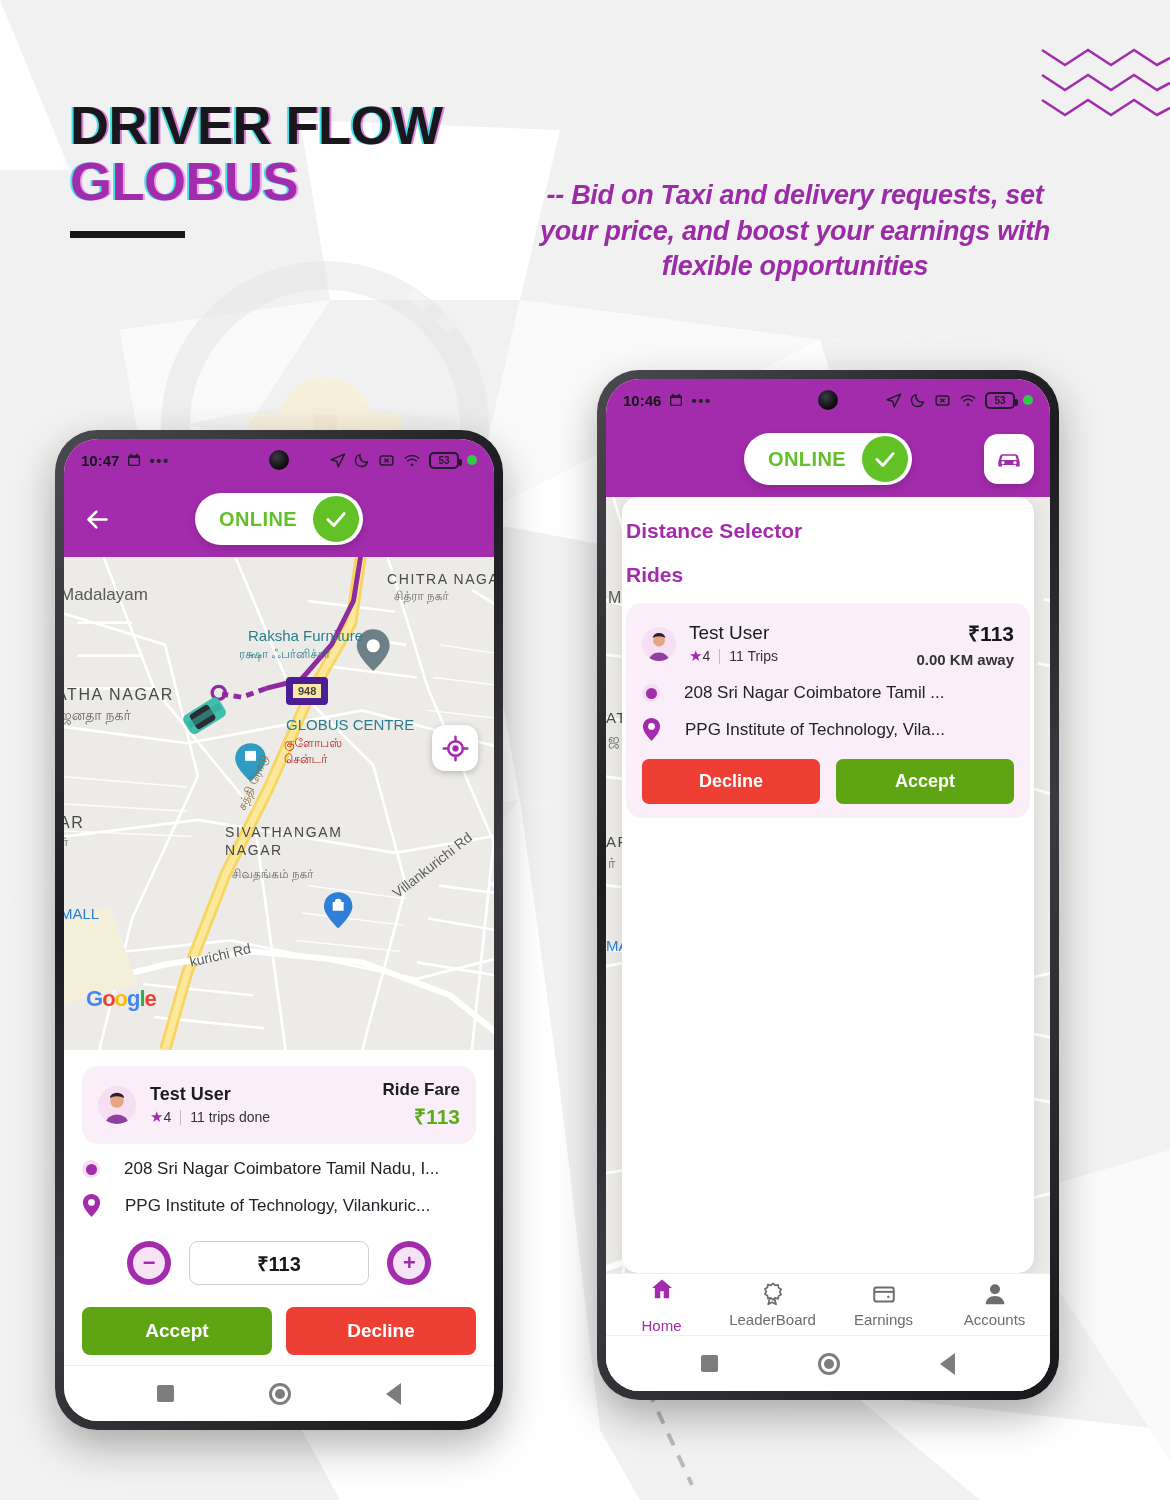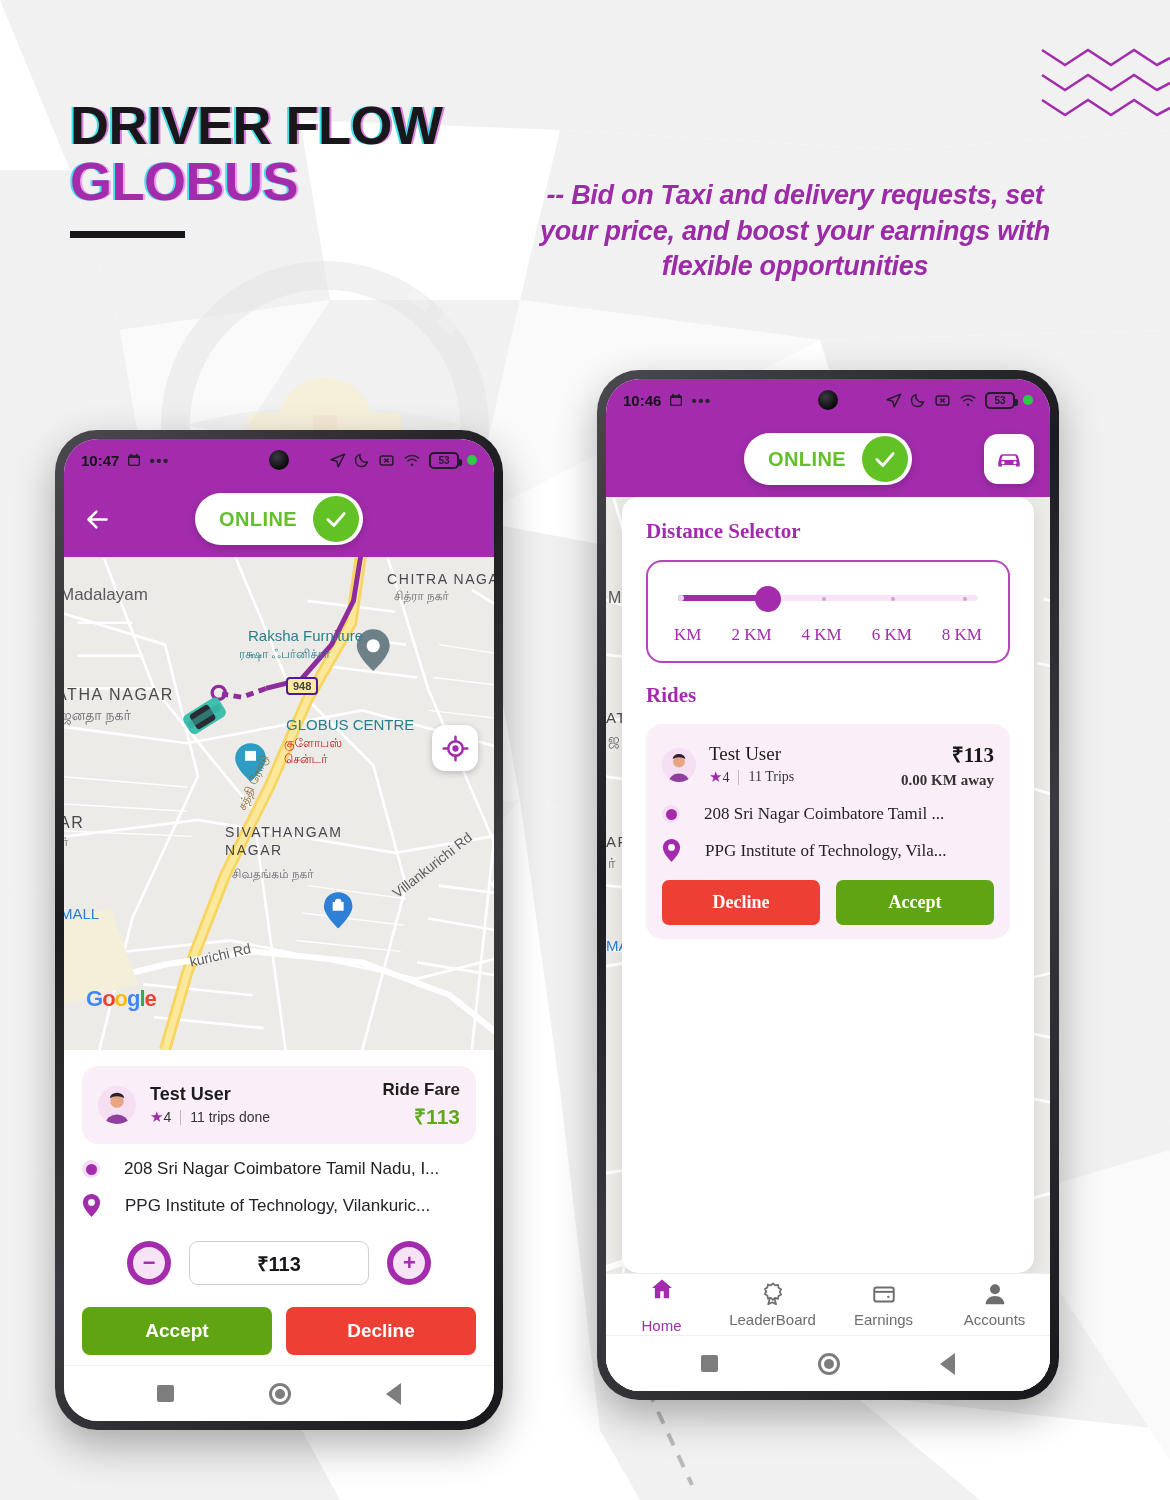--- a/index.html
+++ b/index.html
@@ -69,21 +69,21 @@
 
   
   .map { position:relative; flex:1; background:#EBE9E6; overflow:hidden; }
   .maplabel { position:absolute; font-size:13px; color:#5b5b5b; white-space:nowrap; }
   .maplabel.big { font-size:14px; letter-spacing:1.6px; color:#49494b; font-weight:normal; }
   .maplabel.tam { font-size:12px; color:#6a6a6a; }
   .maplabel.poi { color:#2a7d8c; font-weight:normal; font-size:15px; }
   .locate-btn { position:absolute; right:16px; top:168px; width:46px; height:46px; background:#fff;
     border-radius:13px; display:flex; align-items:center; justify-content:center; box-shadow:0 2px 7px rgba(0,0,0,.22); }
   .gmark { position:absolute; left:22px; bottom:38px; font-size:22px; font-weight:bold; letter-spacing:-1px; }
-  .shield { position:absolute; background:#FCE9A5; border:2px solid #4c1d95; border-radius:4px;
+  .shield { position:absolute; background:#FCE9A5; border:7px solid #4c1d95; border-radius:4px;
     font-size:11px; font-weight:bold; color:#444; padding:1px 5px; }
 
   
   .sheet { background:#fff; padding:16px 18px 10px; }
   .rider-card { background:#FAEFF8; border-radius:16px; padding:14px 16px; display:flex; align-items:center; gap:14px; }
   .avatar { width:38px; height:38px; border-radius:50%; background:#F6DFF2; display:flex; align-items:flex-end; justify-content:center; overflow:hidden; flex:none; }
   .rider-name { font-size:18px; font-weight:bold; color:#1c1b20; }
   .rider-meta { display:flex; align-items:center; gap:9px; margin-top:3px; font-size:14px; color:#34323a; }
   .divider-v { width:1px; height:15px; background:#c9b5c9; }
   .star { color:#A32CAD; font-size:15px; }
@@ -110,22 +110,22 @@
 
   
   .androidnav { height:56px; background:#fff; display:flex; align-items:center; justify-content:space-around; padding:0 45px; border-top:1px solid #f0f0f0; }
   .nv-sq { width:17px; height:17px; background:#7d7d7d; border-radius:2px; }
   .nv-ci { width:22px; height:22px; border:3px solid #7d7d7d; border-radius:50%; display:flex; align-items:center; justify-content:center; }
   .nv-ci i { width:10px; height:10px; background:#7d7d7d; border-radius:50%; display:block; }
   .nv-tr { width:0; height:0; border-top:11px solid transparent; border-bottom:11px solid transparent; border-right:15px solid #7d7d7d; }
 
   
   .overlay-sheet { position:absolute; left:16px; right:16px; top:0; bottom:118px;
-    background:#fff; border-radius:16px; padding:22px 24px 0; overflow:hidden;
-    box-shadow:0 4px 18px rgba(0,0,0,.10);font-family:Liberation Serif, serif; }
+    background:#fff; border-radius:16px; padding:22px 4px 0; overflow:hidden;
+    box-shadow:0 4px 18px rgba(0,0,0,.10); }
   .sec-title { color:#A32CAD; font-size:21px; font-weight:bold; }
   .dist-box { margin-top:16px; border:2px solid #B843BF; border-radius:16px; padding:26px 22px 16px; }
   .slider { position:relative; height:20px; margin:0 8px; }
   .slider .track { position:absolute; left:0; right:0; top:7px; height:6px; background:#F8E4F6; border-radius:4px; }
   .slider .fill { position:absolute; left:0; width:30%; top:7px; height:6px; background:#A32CAD; border-radius:4px; }
   .slider .knob { position:absolute; left:30%; top:-2px; transform:translateX(-50%); width:26px; height:26px; border-radius:50%; background:#A32CAD; }
   .slider .tick-d { position:absolute; top:8.5px; width:4px; height:4px; border-radius:50%; background:#D79ED6; }
   .slider .cap { position:absolute; left:0; top:7px; width:6px; height:6px; border-radius:3px; background:#fff; opacity:.8; }
   .dist-labels { display:flex; justify-content:space-between; margin-top:17px; padding:0 4px;
     color:#A32CAD; font-size:17px; font-weight:normal; }
@@ -499,38 +499,20 @@
       <div class="maplabel tam" style="left:2px;top:234px;font-size:14px;">ஜ</div>
       <div class="maplabel big" style="left:0px;top:336px;font-size:15px;">AR</div>
       <div class="maplabel tam" style="left:2px;top:358px;font-size:14px;">ர்</div>
       <div class="maplabel" style="left:0px;top:440px;font-size:15px;color:#2E7FD6;">MA</div>
       <div class="maplabel big" style="left:402px;top:230px;font-size:14px;">R</div>
       <div class="maplabel" style="left:400px;top:118px;transform:rotate(-38deg);font-size:13px;color:#5b5b5b;">Rd</div>
 
       <div class="overlay-sheet">
         <div class="sec-title">Distance Selector</div>
 
-        <div class="dist-box">
-          <div class="slider">
-            <div class="track"></div>
-            <div class="fill"></div>
-            <div class="cap"></div>
-            <div class="tick-d" style="left:48%"></div>
-            <div class="tick-d" style="left:71%"></div>
-            <div class="tick-d" style="left:95%"></div>
-            <div class="knob"></div>
-          </div>
-          <div class="dist-labels">
-            <span>KM</span>
-            <span>2 KM</span>
-            <span>4 KM</span>
-            <span>6 KM</span>
-            <span>8 KM</span>
-          </div>
-        </div>
 
         <div class="sec-title" style="margin-top:20px;">Rides</div>
 
         <div class="ride-card">
           <div class="rc-top">
             <span class="avatar" style="width:34px;height:34px;">
               <svg width="34" height="34" viewBox="0 0 40 40">
                 <circle cx="20" cy="20" r="20" fill="#F6DFF2"></circle>
                 <circle cx="20" cy="16" r="7" fill="#E8A581"></circle>
                 <path d="M12.5 13 a7.5 6 0 0 1 15 0 a9 5 0 0 0 -15 0Z" fill="#2B2030"></path>

